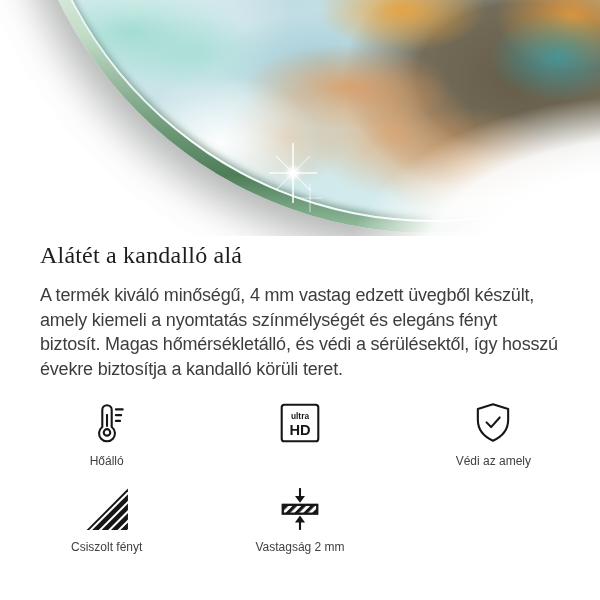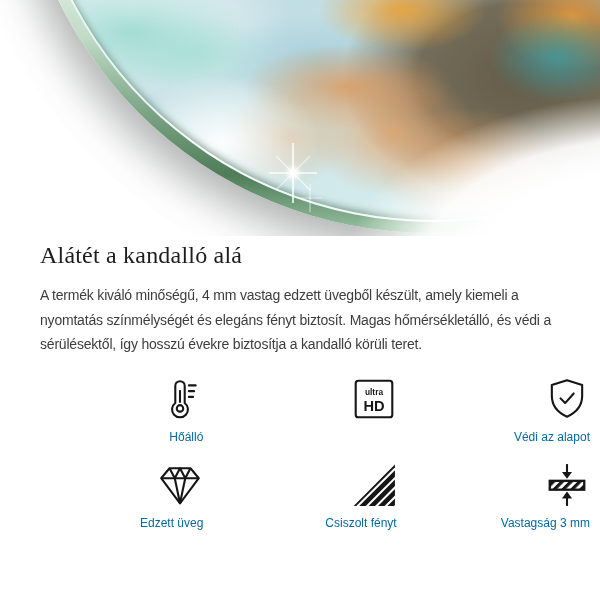--- a/index.html
+++ b/index.html
@@ -41,29 +41,29 @@
   .sparkle{position:absolute;left:263px;top:143px;}
   .sparkle2{position:absolute;left:296px;top:184px;opacity:.55;}
   
   .content{padding:0 40px;}
   .headline{
     margin:4px 0 0;font-family:"Liberation Serif","DejaVu Serif",serif;font-weight:400;
     font-size:24px;line-height:30px;color:#1d1d1d;letter-spacing:.2px;
   }
   .headline span{display:block;}
   .desc{
-    margin:13px 0 0;max-width:548px;font-size:14px;line-height:24.6px;
+    margin:13px 0 0;max-width:548px;font-size:18px;line-height:24.6px;
     color:#3d3d3d;letter-spacing:-0.2px;
   }
   
   .features{margin:17px -30px 0;display:grid;grid-template-columns:repeat(3,1fr);row-gap:15px;}
-  .feature{display:flex;flex-direction:column;align-items:flex-end;}
+  .feature{display:flex;flex-direction:column;align-items:center;}
   .f-icon{height:50px;display:flex;align-items:center;justify-content:center;}
   .f-icon svg{width:46px;height:46px;display:block;}
-  .f-label{margin-top:6px;font-size:12px;line-height:15px;color:#0369a1;text-align:center;}
+  .f-label{margin-top:6px;font-size:12px;line-height:15px;color:#404040;text-align:center;}
   .ic{stroke:#161616;fill:none;stroke-width:2;}
 </style>
 </head>
 <body>
 
 <div class="hero">
   <div class="disc-edge">
     <div class="disc-face"></div>
   </div>
   <svg class="sparkle" width="60" height="60" viewBox="0 0 60 60">
@@ -120,35 +120,23 @@
       </div>
     </div>
 
     <div class="feature">
       <div class="f-icon">
         <svg viewBox="0 0 44 44">
           <path class="ic" stroke-width="2.2" stroke-linejoin="round" d="M22 4 L36.5 8.6 V19 C36.5 28.3 30.5 35.2 22 39 C13.5 35.2 7.5 28.3 7.5 19 V8.6 Z"></path>
           <path class="ic" stroke-width="2.4" stroke-linecap="round" stroke-linejoin="round" d="M15.8 21.4 l4.4 4.5 l8.2 -9.2"></path>
         </svg>
       </div>
-      <div class="f-label">Védi az alapot</div>
+      <div class="f-label">Védi az amely</div>
     </div>
 
-    <div class="feature">
-      <div class="f-icon">
-        <svg viewBox="0 0 44 44">
-          <polygon class="ic" stroke-width="1.9" stroke-linejoin="round" points="12,6 32,6 40,15.5 22,39.5 4,15.5"></polygon>
-          <line class="ic" stroke-width="1.7" x1="4" y1="15.5" x2="40" y2="15.5"></line>
-          <polyline class="ic" stroke-width="1.7" stroke-linejoin="round" points="12,6 17,15.5 22,6 27,15.5 32,6"></polyline>
-          <line class="ic" stroke-width="1.7" x1="17" y1="15.5" x2="22" y2="39.5"></line>
-          <line class="ic" stroke-width="1.7" x1="27" y1="15.5" x2="22" y2="39.5"></line>
-        </svg>
-      </div>
-      <div class="f-label">Edzett üveg</div>
-    </div>
 
     <div class="feature">
       <div class="f-icon">
         <svg viewBox="0 0 44 44">
           <defs>
               <clipPath id="triClip">
                 <polygon points="2.5,42 42,42 42,2.5"></polygon>
               </clipPath>
             </defs>
           <g clip-path="url(#triClip)" stroke="#161616" stroke-width="4.4">
@@ -173,17 +161,17 @@
               <rect width="3.1" height="6" fill="#161616"></rect>
             </pattern>
           </defs>
           <rect x="5.5" y="18" width="33" height="8.5" fill="url(#hch)" stroke="#161616" stroke-width="2.2"></rect>
           <line class="ic" stroke-width="2.6" x1="22" y1="2" x2="22" y2="10"></line>
           <polygon points="17.2,9.5 26.8,9.5 22,16" fill="#161616"></polygon>
           <line class="ic" stroke-width="2.6" x1="22" y1="42" x2="22" y2="34"></line>
           <polygon points="17.2,34.8 26.8,34.8 22,28.3" fill="#161616"></polygon>
         </svg>
       </div>
-      <div class="f-label">Vastagság 3 mm</div>
+      <div class="f-label">Vastagság 2 mm</div>
     </div>
 
   </div>
 </div>
 
 </body></html>

